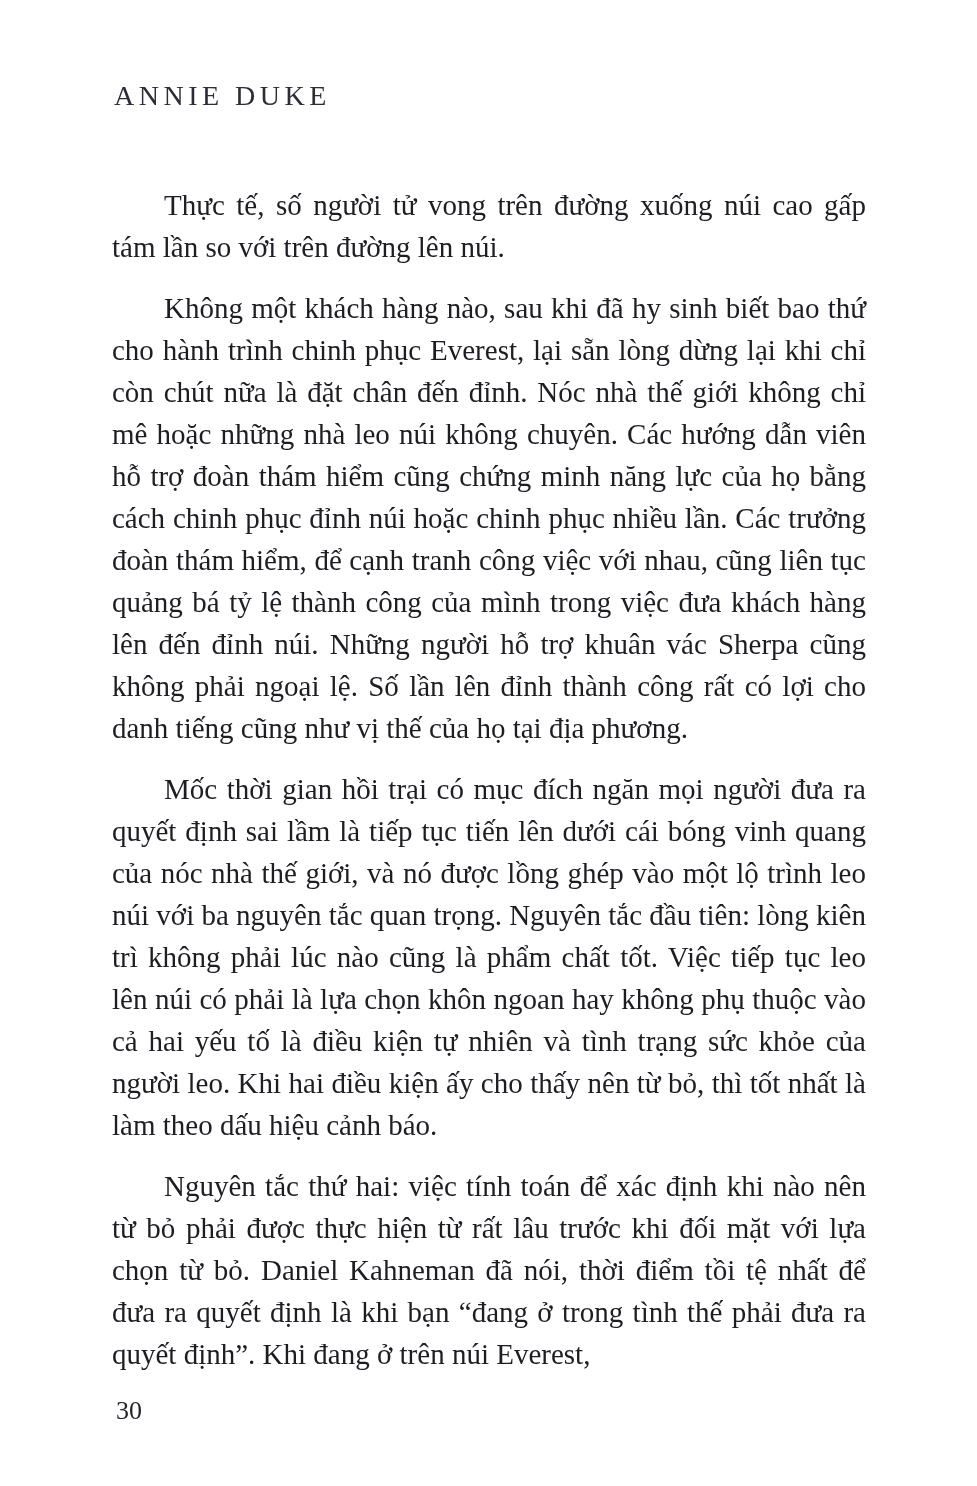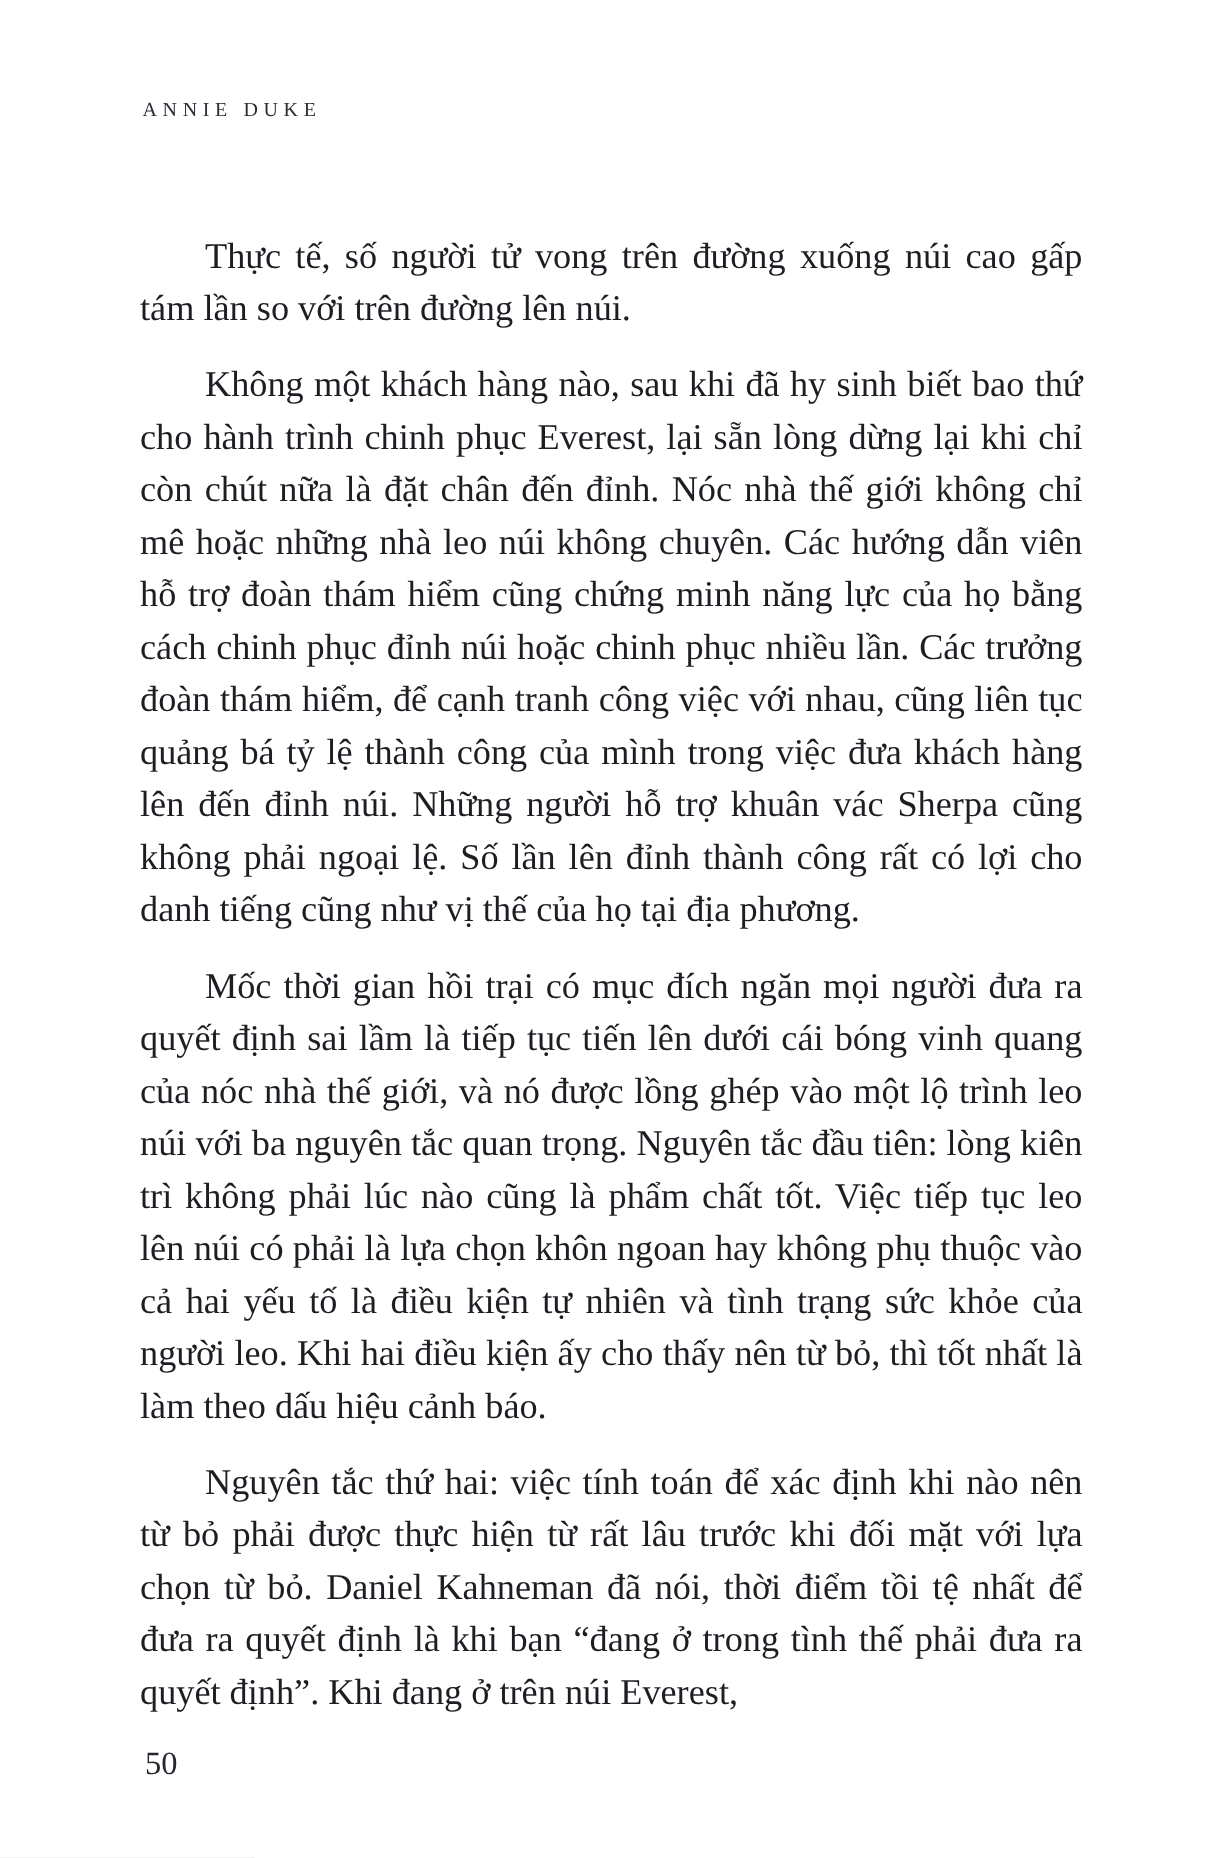--- a/index.html
+++ b/index.html
@@ -14,21 +14,21 @@
     margin: 0 auto;
     background: #ffffff;
     font-family: "Liberation Serif", serif;
     color: #1c1c22;
     overflow: hidden;
   }
   .running-header {
     position: absolute;
     top: 80px;
     left: 114px;
-    font-size: 16px;
+    font-size: 28px;
     letter-spacing: 4.5px;
     color: #2d2d38;
     font-weight: 400;
   }
   .body-text {
     position: absolute;
     top: 184px;
     left: 112px;
     width: 766px;
     font-size: 29px;
@@ -55,14 +55,14 @@
 <div class="book-page">
   <div class="running-header">ANNIE DUKE</div>
 
   <div class="body-text">
     <p>Thực tế, số người tử vong trên đường xuống núi cao gấp tám lần so với trên đường lên núi.</p>
     <p>Không một khách hàng nào, sau khi đã hy sinh biết bao thứ cho hành trình chinh phục Everest, lại sẵn lòng dừng lại khi chỉ còn chút nữa là đặt chân đến đỉnh. Nóc nhà thế giới không chỉ mê hoặc những nhà leo núi không chuyên. Các hướng dẫn viên hỗ trợ đoàn thám hiểm cũng chứng minh năng lực của họ bằng cách chinh phục đỉnh núi hoặc chinh phục nhiều lần. Các trưởng đoàn thám hiểm, để cạnh tranh công việc với nhau, cũng liên tục quảng bá tỷ lệ thành công của mình trong việc đưa khách hàng lên đến đỉnh núi. Những người hỗ trợ khuân vác Sherpa cũng không phải ngoại lệ. Số lần lên đỉnh thành công rất có lợi cho danh tiếng cũng như vị thế của họ tại địa phương.</p>
     <p>Mốc thời gian hồi trại có mục đích ngăn mọi người đưa ra quyết định sai lầm là tiếp tục tiến lên dưới cái bóng vinh quang của nóc nhà thế giới, và nó được lồng ghép vào một lộ trình leo núi với ba nguyên tắc quan trọng. Nguyên tắc đầu tiên: lòng kiên trì không phải lúc nào cũng là phẩm chất tốt. Việc tiếp tục leo lên núi có phải là lựa chọn khôn ngoan hay không phụ thuộc vào cả hai yếu tố là điều kiện tự nhiên và tình trạng sức khỏe của người leo. Khi hai điều kiện ấy cho thấy nên từ bỏ, thì tốt nhất là làm theo dấu hiệu cảnh báo.</p>
     <p>Nguyên tắc thứ hai: việc tính toán để xác định khi nào nên từ bỏ phải được thực hiện từ rất lâu trước khi đối mặt với lựa chọn từ bỏ. Daniel Kahneman đã nói, thời điểm tồi tệ nhất để đưa ra quyết định là khi bạn “đang ở trong tình thế phải đưa ra quyết định”. Khi đang ở trên núi Everest,</p>
   </div>
 
-  <div class="page-number">50</div>
+  <div class="page-number">30</div>
 </div>
 
 </body></html>

